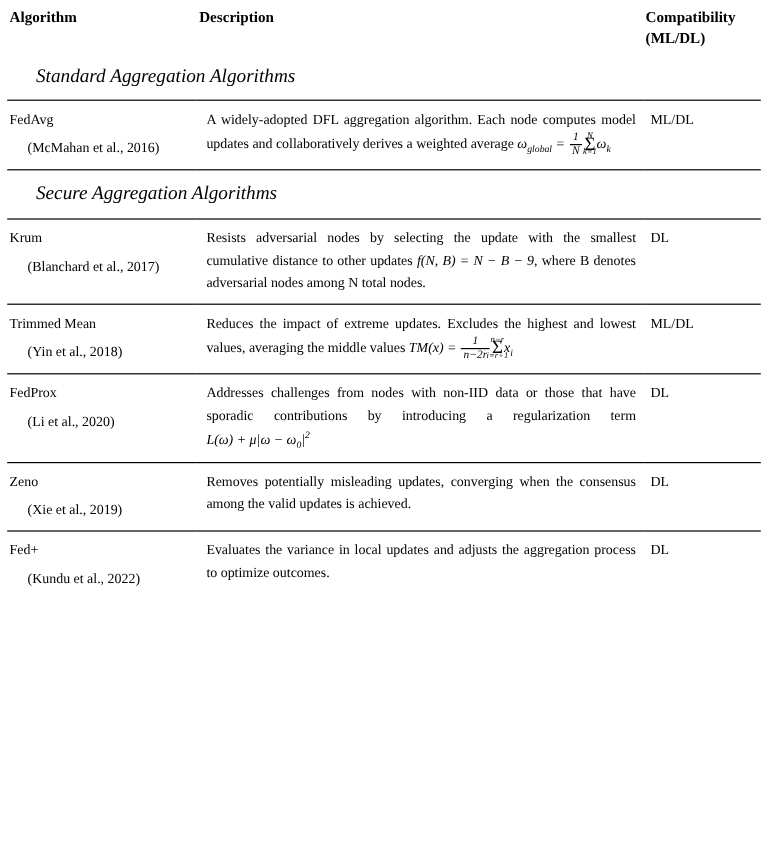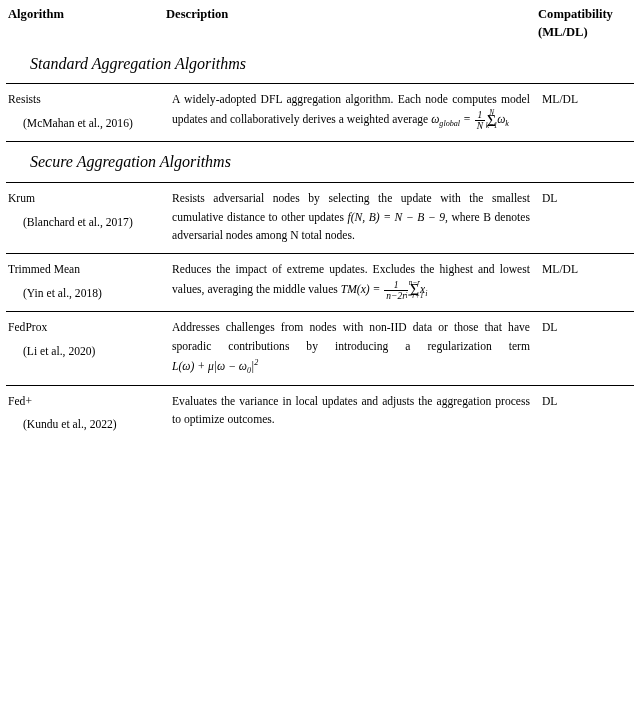--- a/index.html
+++ b/index.html
@@ -154,21 +154,21 @@
     <tbody>
 
       <tr class="section-row rule-thin">
         <td colspan="3">
           <span class="section-label">Standard Aggregation Algorithms</span>
         </td>
       </tr>
 
       <tr class="rule-thin">
         <td class="alg-cell">
-          <span class="alg-name">Resists</span>
+          <span class="alg-name">FedAvg</span>
           <span class="alg-cite">(McMahan et al., 2016)</span>
         </td>
         <td class="desc-cell">
           <span>A widely-adopted DFL aggregation algorithm. Each node computes model updates and collaboratively derives a weighted average </span><span class="math nowrapline">ω<sub class="it">global</sub> = <span class="frac"><span class="num">1</span><span class="den">N</span></span><span class="bigop"><span class="sup">N</span><span class="sigma">Σ</span><span class="sub">k=1</span></span>ω<sub class="it">k</sub></span>
         </td>
         <td class="comp-cell">ML/DL</td>
       </tr>
 
 
       <tr class="section-row rule-thin">
@@ -203,20 +203,30 @@
         <td class="alg-cell">
           <span class="alg-name">FedProx</span>
           <span class="alg-cite">(Li et al., 2020)</span>
         </td>
         <td class="desc-cell">
           <span>Addresses challenges from nodes with non-IID data or those that have sporadic contributions by introducing a regularization term </span><span class="math">L(ω) + μ|ω − ω<sub class="it">0</sub>|<sup class="it">2</sup></span>
         </td>
         <td class="comp-cell">DL</td>
       </tr>
 
+      <tr class="rule-thin">
+        <td class="alg-cell">
+          <span class="alg-name">Zeno</span>
+          <span class="alg-cite">(Xie et al., 2019)</span>
+        </td>
+        <td class="desc-cell">
+          <span>Removes potentially misleading updates, converging when the consensus among the valid updates is achieved.</span>
+        </td>
+        <td class="comp-cell">DL</td>
+      </tr>
 
       <tr>
         <td class="alg-cell">
           <span class="alg-name">Fed+</span>
           <span class="alg-cite">(Kundu et al., 2022)</span>
         </td>
         <td class="desc-cell">
           <span>Evaluates the variance in local updates and adjusts the aggregation process to optimize outcomes.</span>
         </td>
         <td class="comp-cell">DL</td>

